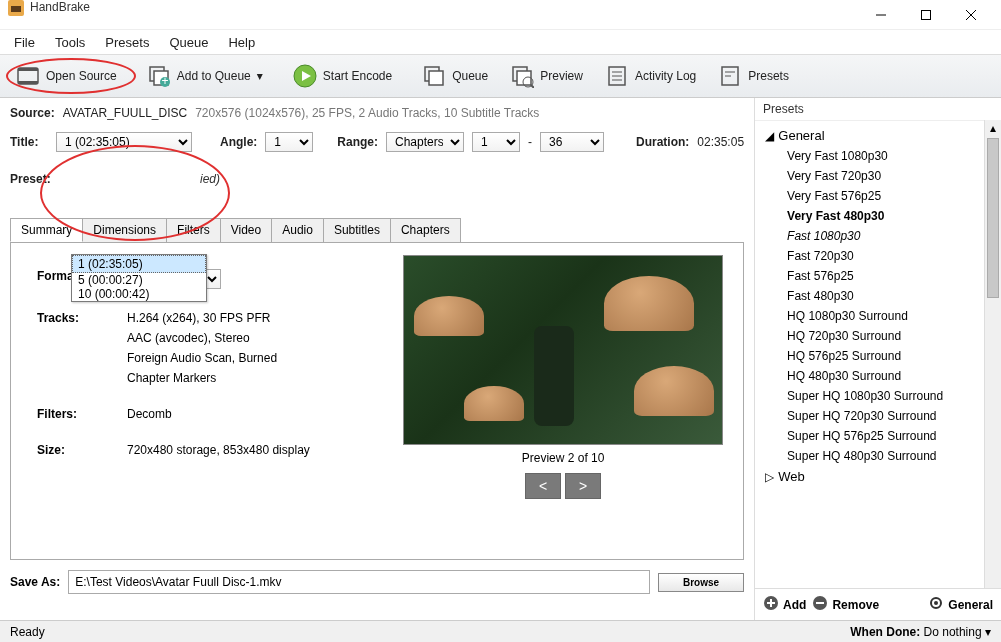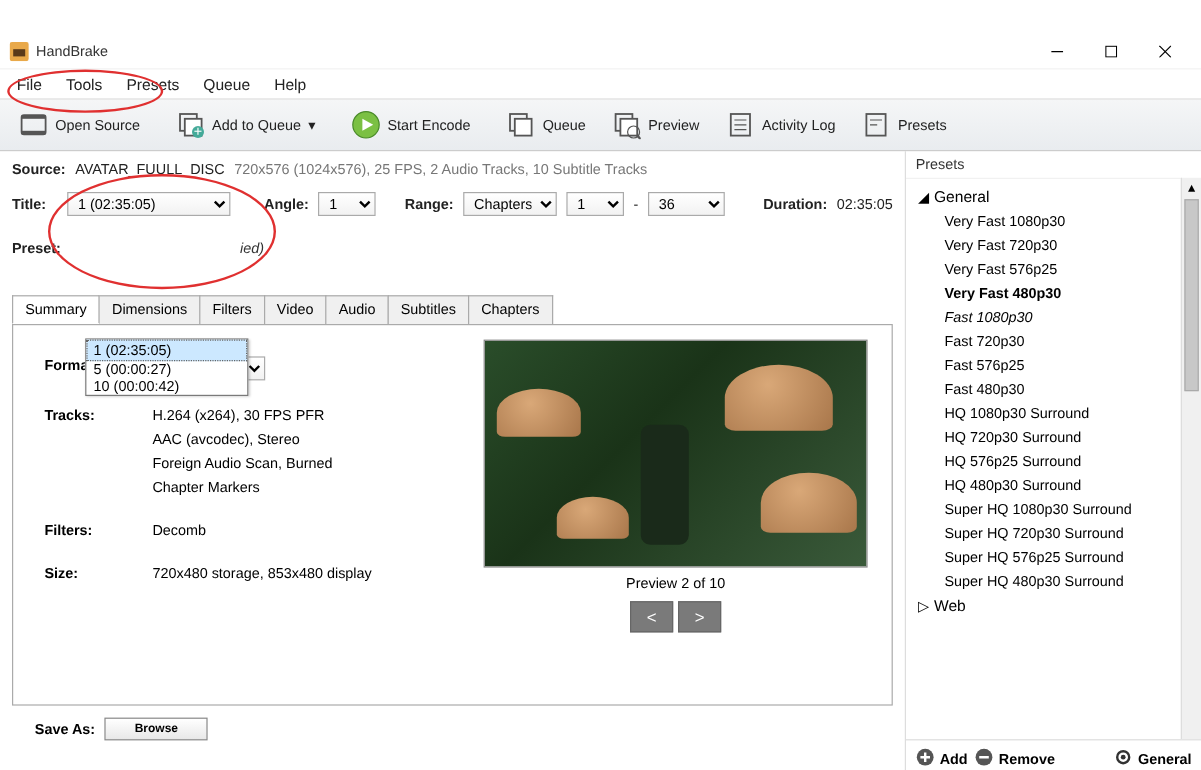--- a/index.html
+++ b/index.html
@@ -1,19 +1,19 @@
 <!DOCTYPE html>
 <html><head>
 <meta charset="utf-8">
 <style>
 * { box-sizing: border-box; margin: 0; padding: 0; font-family: 'Segoe UI', Tahoma, sans-serif; font-size: 12px; }
 body { background: #fff; width: 1001px; height: 642px; overflow: hidden; position: relative; }
 
 
-.titlebar { height: 30px; display: flex; align-items: center; padding: 0 8px; background: #fff; border-bottom: 1px solid #eee; margin-top: 28px; }
+.titlebar { height: 30px; display: flex; padding: 0 8px; background: #fff; border-bottom: 1px solid #eee; }
 .titlebar .app-icon { width: 16px; height: 16px; margin-right: 6px; }
 .titlebar .title { font-size: 12px; color: #333; flex: 1; }
 .titlebar .win-controls { display: flex; }
 .titlebar .win-btn { width: 45px; height: 30px; display: flex; align-items: center; justify-content: center; cursor: pointer; }
 
 
 .menubar { height: 24px; display: flex; align-items: center; padding: 0 4px; background: #fff; }
 .menubar .menu-item { padding: 3px 10px; font-size: 13px; color: #222; cursor: pointer; }
 
 
@@ -289,21 +289,22 @@
         </div>
         <div class="preview-label">Preview 2 of 10</div>
         <div class="preview-nav">
           <button>&lt;</button>
           <button>&gt;</button>
         </div>
       </div>
     </div>
 
     <div class="save-row">
-      <label style="font-weight:bold;margin-left:19px;">Save As:</label>
+      <label style="font-weight:bold;">Save As:</label>
+      <input type="text" value="E:\Test Videos\Avatar Fuull Disc-1.mkv" style="">
       <button class="browse-btn">Browse</button>
     </div>
   </div>
 
   <div class="sidebar">
     <div class="hdr">Presets</div>
     <div class="sidebar-wrap">
       <div class="tree" id="presets-tree">
           <div class="group"><span>◢</span> General</div>
           <div class="preset-item">Very Fast 1080p30</div>

